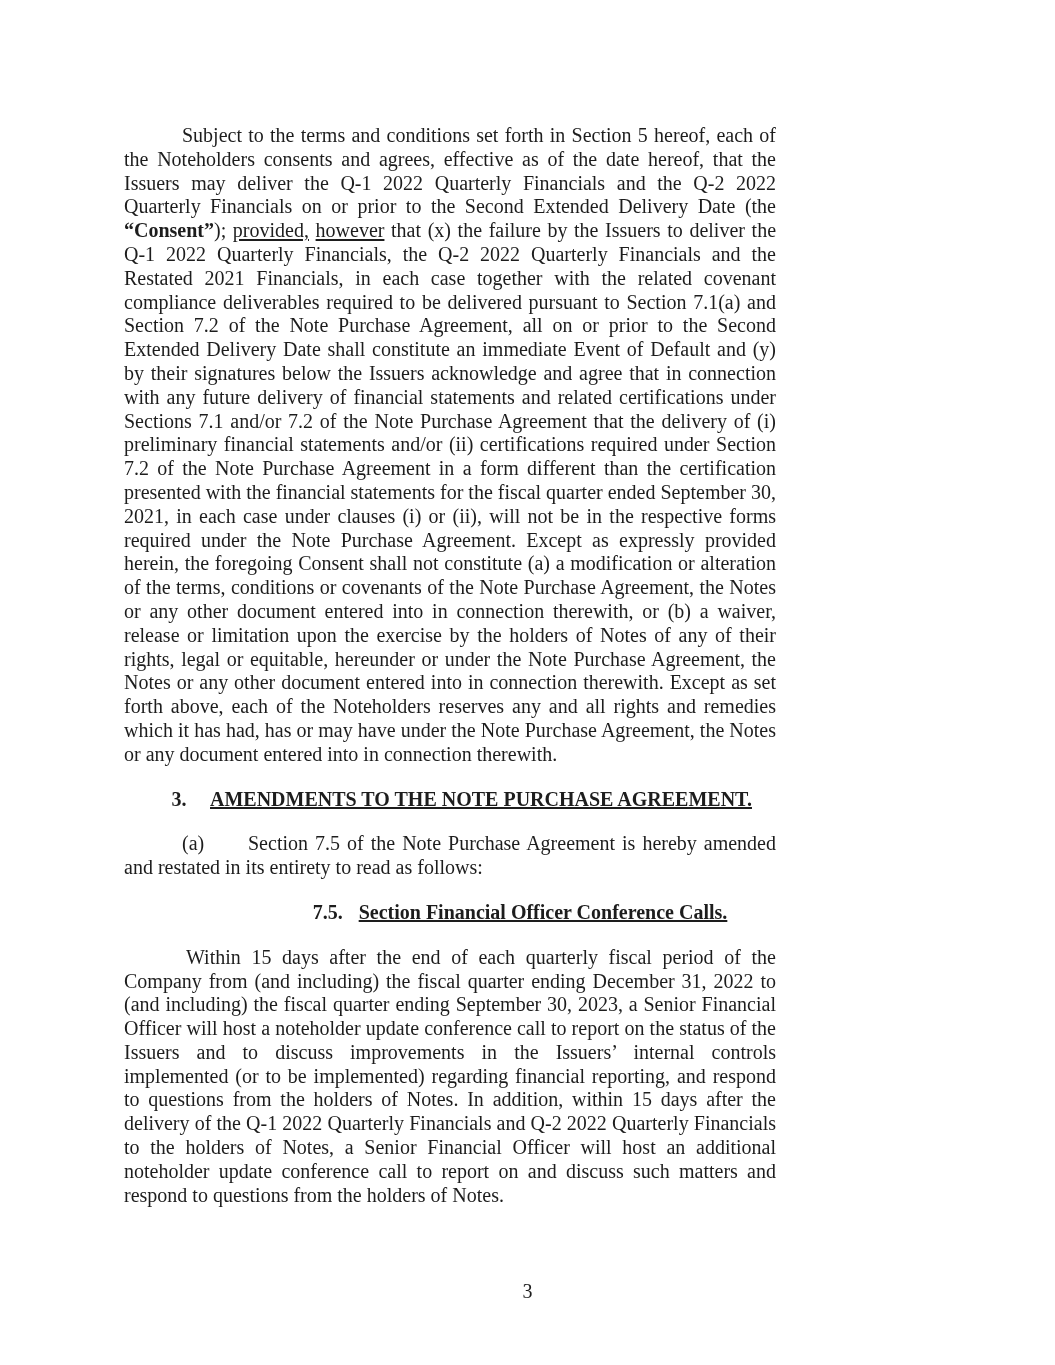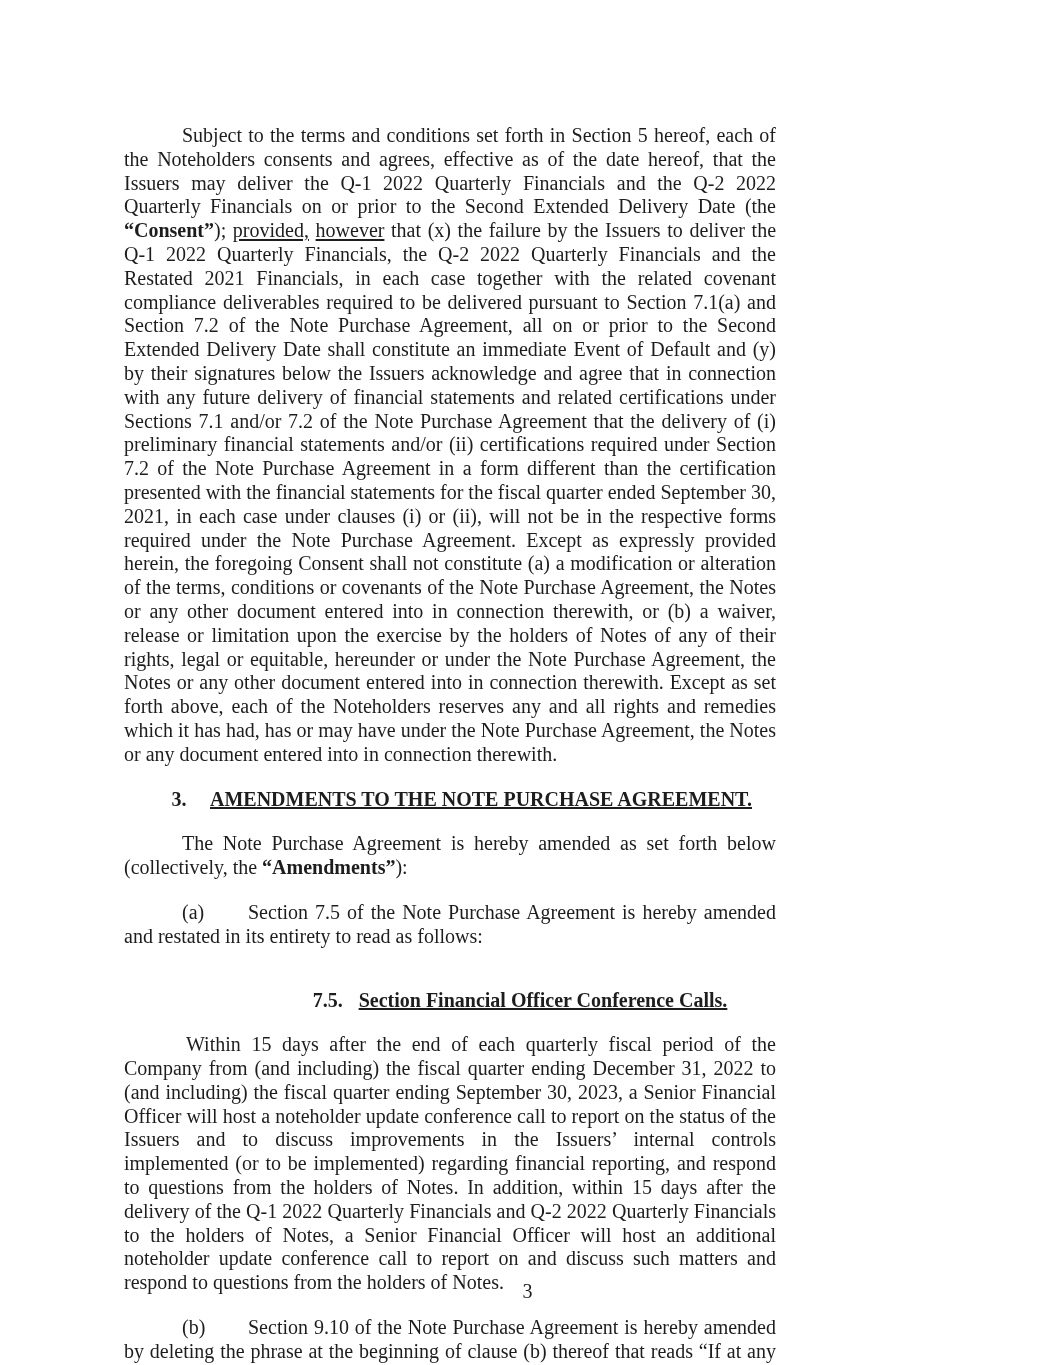--- a/index.html
+++ b/index.html
@@ -26,21 +26,21 @@
   }
   .indent58 { text-indent: 58px; }
   .heading {
     margin: 0 0 21px 0;
     font-weight: bold;
     text-align: center;
     text-decoration: underline;
   }
   .tab62 { display: inline-block; width: 62px; text-indent: 0; }
   .tab66 { display: inline-block; width: 66px; text-indent: 0; }
-  .tab68 { display: inline-block; width: 62px; text-indent: 0; margin-top: 19px; }
+  .tab68 { display: inline-block; width: 62px; text-indent: 0; }
   .sub { margin-left: 124px; }
   .sub-first-indent { text-indent: 62px; font-family: Liberation Serif, serif; }
   .u { text-decoration: underline; text-underline-offset: 2px; }
   .b { font-weight: bold; }
   .pagenum {
     position: absolute;
     top: 1280px;
     left: 0;
     width: 1055px;
     text-align: center;
@@ -49,25 +49,23 @@
 </style>
 </head>
 <body>
 
 <div class="page">
 
   <p class="para indent58"><span>Subject to the terms and conditions set forth in Section 5 hereof, each of the Noteholders consents and agrees, effective as of the date hereof, that the Issuers may deliver the Q-1 2022 Quarterly Financials and the Q-2 2022 Quarterly Financials on or prior to the Second Extended Delivery Date (the </span><span class="b">“Consent”</span><span>); </span><span class="u">provided,</span><span> </span><span class="u">however</span><span> that (x) the failure by the Issuers to deliver the Q-1 2022 Quarterly Financials, the Q-2 2022 Quarterly Financials and the Restated 2021 Financials, in each case together with the related covenant compliance deliverables required to be delivered pursuant to Section 7.1(a) and Section 7.2 of the Note Purchase Agreement, all on or prior to the Second Extended Delivery Date shall constitute an immediate Event of Default and (y) by their signatures below the Issuers acknowledge and agree that in connection with any future delivery of financial statements and related certifications under Sections 7.1 and/or 7.2 of the Note Purchase Agreement that the delivery of (i) preliminary financial statements and/or (ii) certifications required under Section 7.2 of the Note Purchase Agreement in a form different than the certification presented with the financial statements for the fiscal quarter ended September 30, 2021, in each case under clauses (i) or (ii), will not be in the respective forms required under the Note Purchase Agreement.  Except as expressly provided herein, the foregoing Consent shall not constitute (a) a modification or alteration of the terms, conditions or covenants of the Note Purchase Agreement, the Notes or any other document entered into in connection therewith, or (b) a waiver, release or limitation upon the exercise by the holders of Notes of any of their rights, legal or equitable, hereunder or under the Note Purchase Agreement, the Notes or any other document entered into in connection therewith.  Except as set forth above, each of the Noteholders reserves any and all rights and remedies which it has had, has or may have under the Note Purchase Agreement, the Notes or any document entered into in connection therewith.</span></p>
 
   <p class="heading"><span class="tab62">3.</span><span>AMENDMENTS TO THE NOTE PURCHASE AGREEMENT.</span></p>
 
-  <p class="para indent58"><span>The Note Purchase Agreement is hereby amended as set forth below (collectively, the </span><span class="b">“Amendments”</span><span>):</span></p>
 
   <p class="para indent58"><span class="tab66">(a)</span><span>Section 7.5 of the Note Purchase Agreement is hereby amended and restated in its entirety to read as follows:</span></p>
 
   <p class="heading sub"><span class="tab68">7.5.</span><span>Section Financial Officer Conference Calls.</span></p>
 
   <p class="para sub sub-first-indent"><span>Within 15 days after the end of each quarterly fiscal period of the Company from (and including) the fiscal quarter ending December 31, 2022 to (and including) the fiscal quarter ending September 30, 2023, a Senior Financial Officer will host a noteholder update conference call to report on the status of the Issuers and to discuss improvements in the Issuers’ internal controls implemented (or to be implemented) regarding financial reporting, and respond to questions from the holders of Notes.  In addition, within 15 days after the delivery of the Q-1 2022 Quarterly Financials and Q-2 2022 Quarterly Financials to the holders of Notes, a Senior Financial Officer will host an additional noteholder update conference call to report on and discuss such matters and respond to questions from the holders of Notes.</span></p>
 
-  <p class="para indent58"><span class="tab66">(b)</span><span>Section 9.10 of the Note Purchase Agreement is hereby amended by deleting the phrase at the beginning of clause (b) thereof that reads “If at any time between March 31, 2022</span></p>
 
   <div class="pagenum">3</div>
 
 </div>
 
 </body></html>

